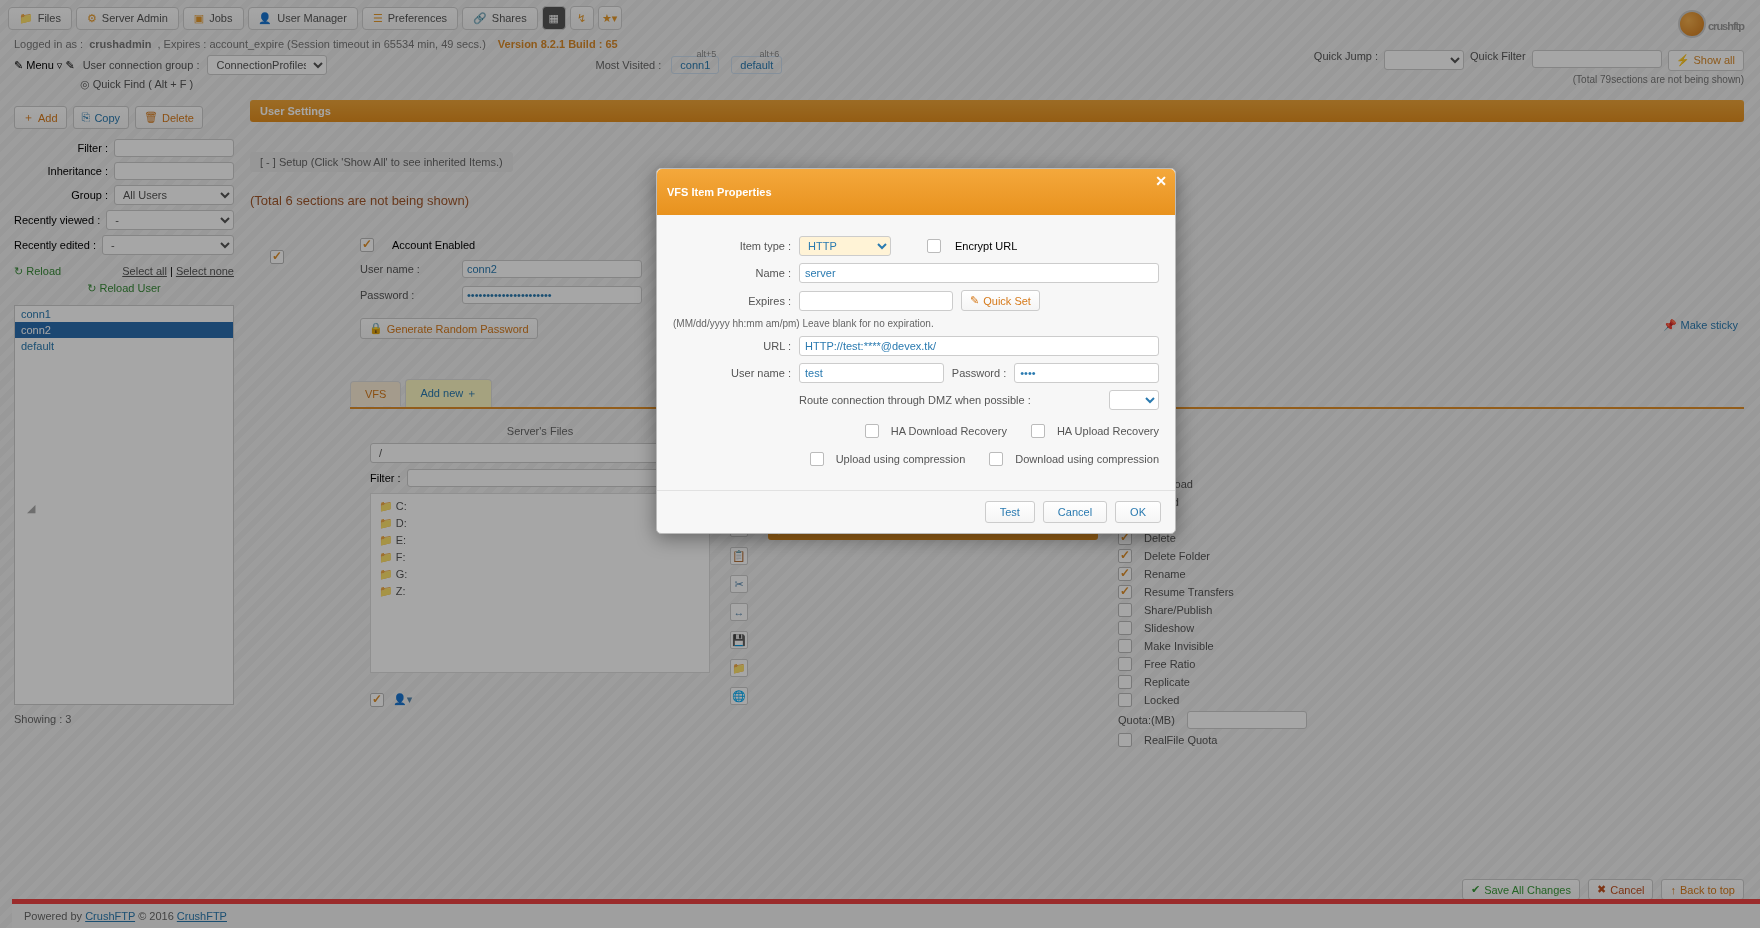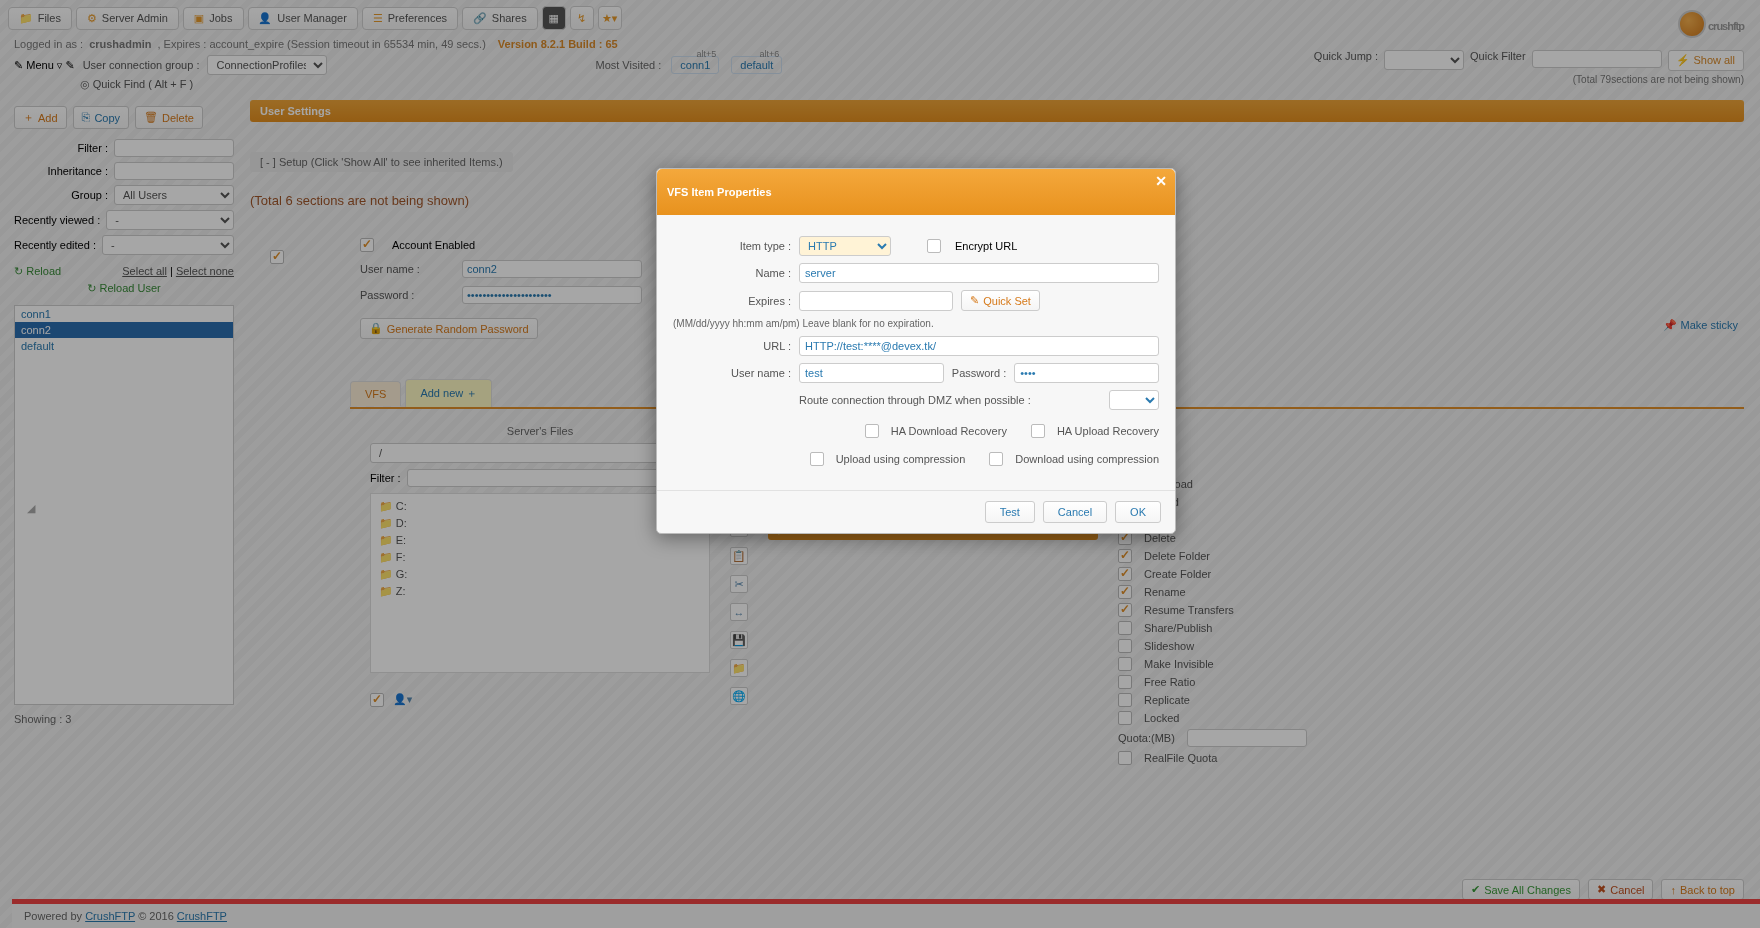--- a/index.html
+++ b/index.html
@@ -288,24 +288,20 @@
           <div class="perm-row">
             <span class="chk on"></span>
             <span>Delete</span>
           </div>
           <div class="perm-row">
             <span class="chk on"></span>
             <span>Delete Folder</span>
           </div>
           <div class="perm-row">
             <span class="chk on"></span>
-            <span>Create Folder</span>
-          </div>
-          <div class="perm-row">
-            <span class="chk on"></span>
             <span>Rename</span>
           </div>
           <div class="perm-row">
             <span class="chk on"></span>
             <span>Resume Transfers</span>
           </div>
           <div class="perm-row">
             <span class="chk"></span>
             <span>Share/Publish</span>
           </div>

